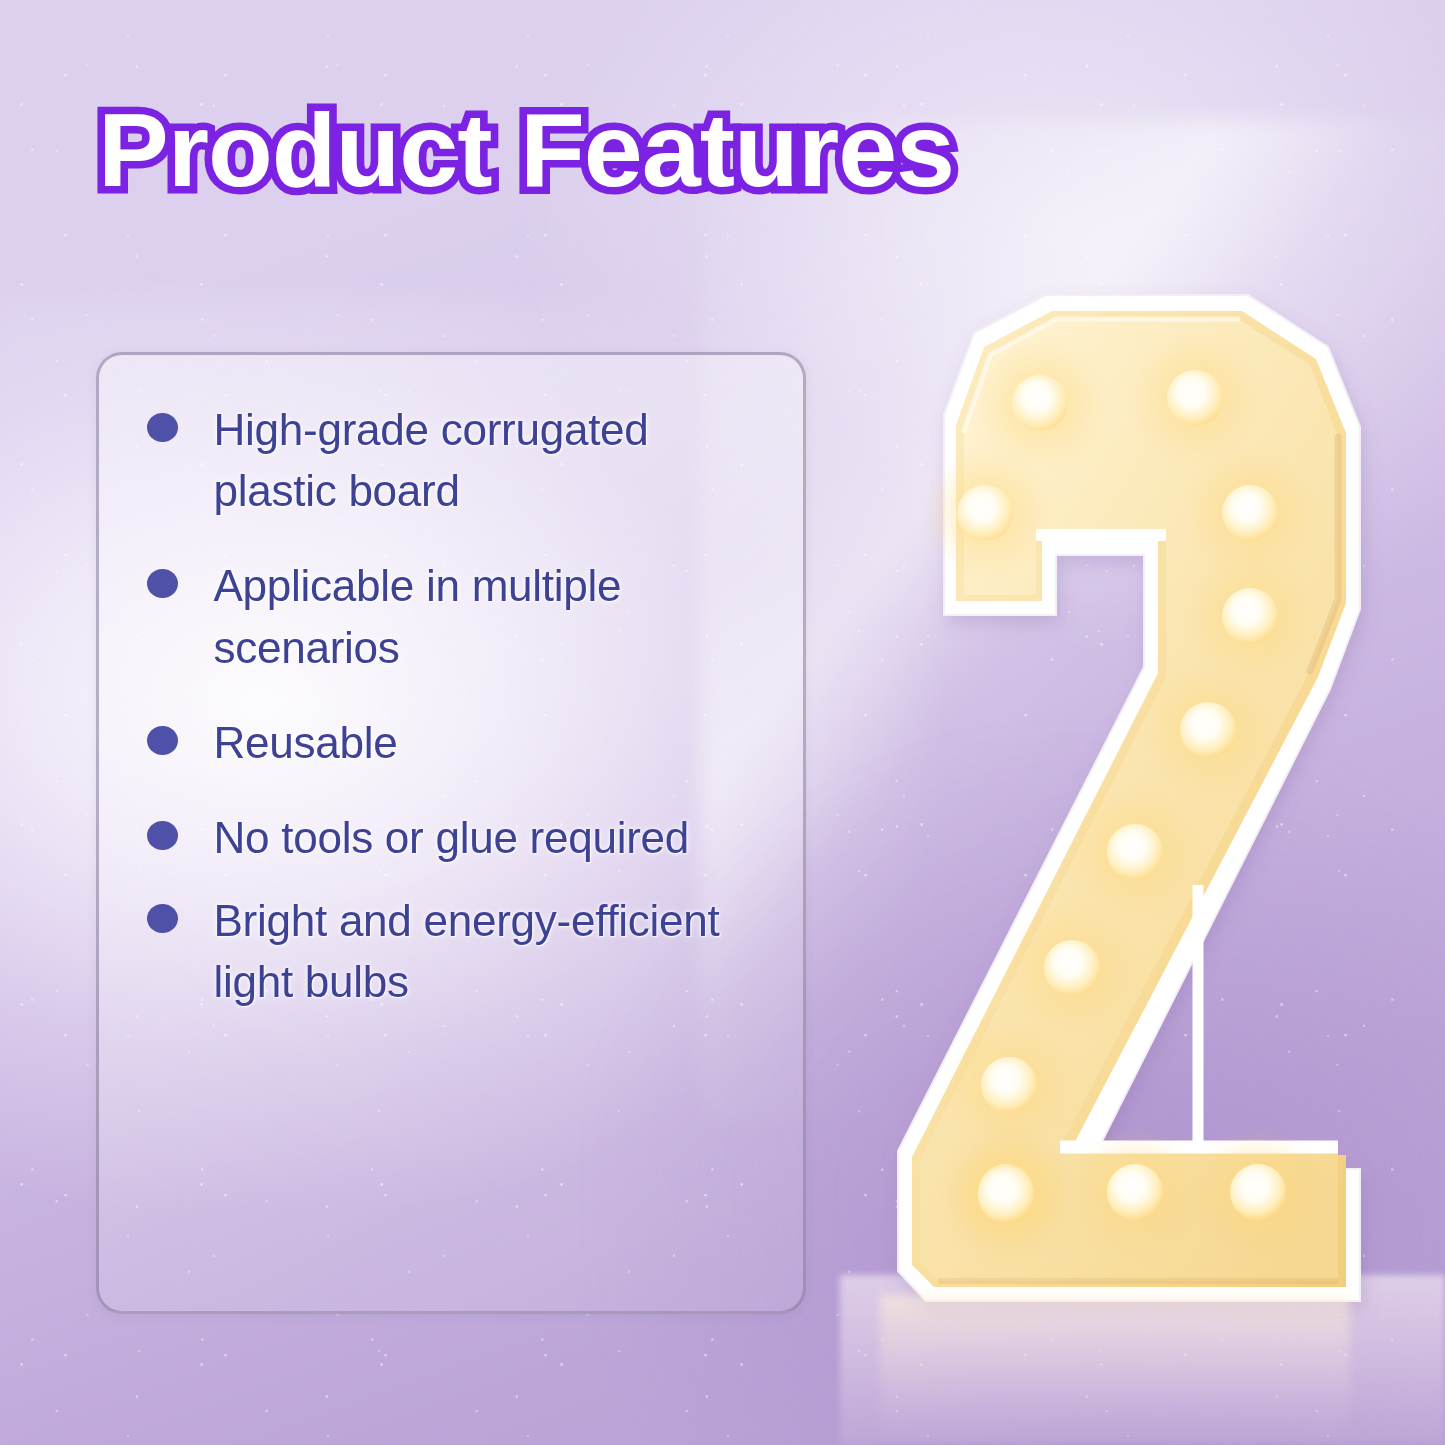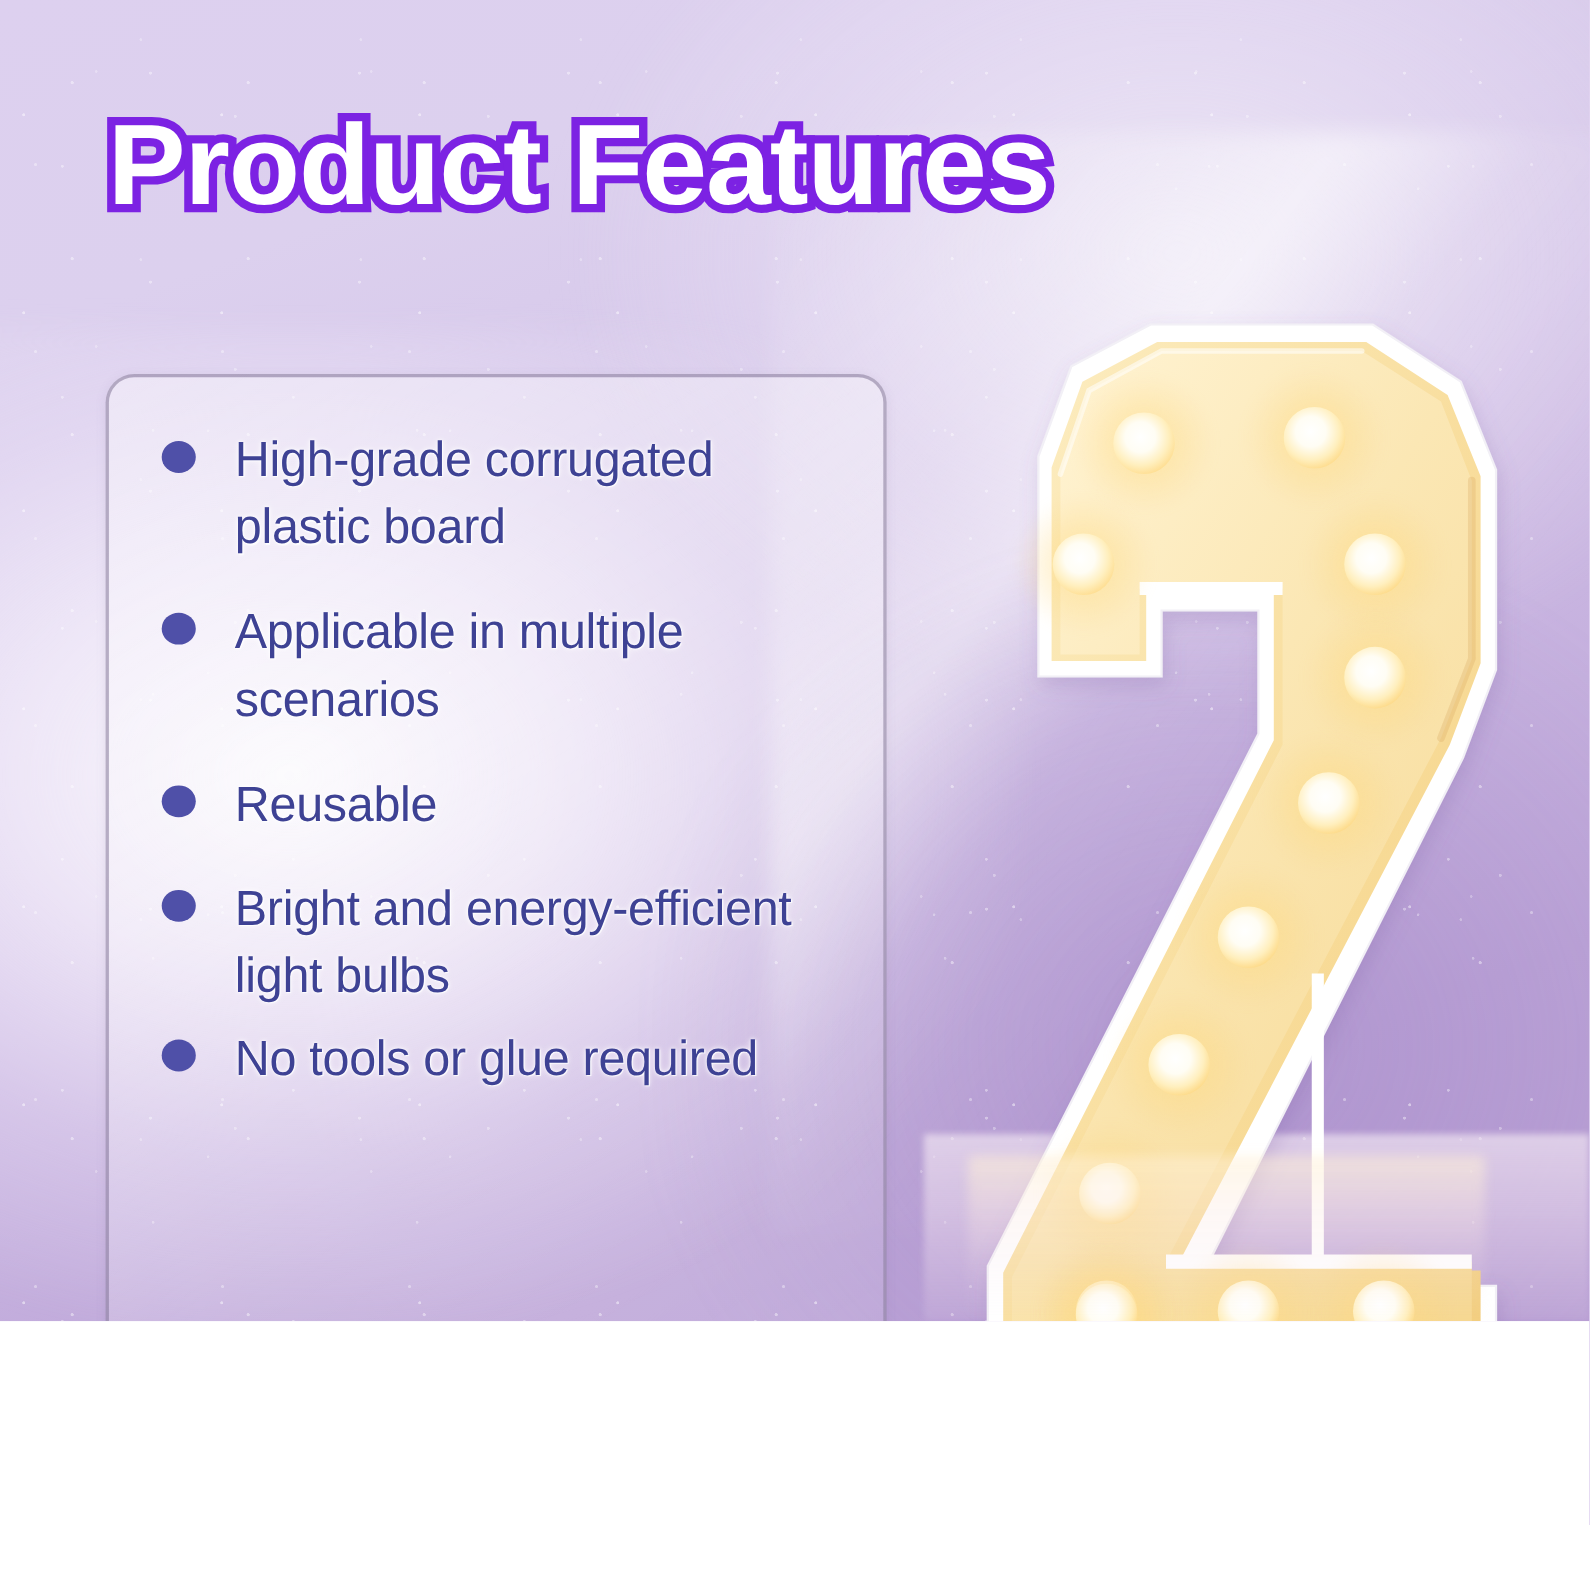--- a/index.html
+++ b/index.html
@@ -7,21 +7,21 @@
   html, body {
     width: 1445px;
     height: 1445px;
     overflow: hidden;
     font-family: "Liberation Sans", sans-serif;
   }
 
   #stage {
     position: relative;
     width: 1445px;
-    height: 1201px;
+    height: 1445px;
     overflow: hidden;
     background: #cdb6e6;
   }
 
   
   .bg-base {
     position: absolute; inset: 0;
     background:
       linear-gradient(160deg,
         #ddd0ef 0%,
@@ -119,21 +119,21 @@
     -webkit-text-stroke: 15px #7c22e3;
     paint-order: stroke fill;
     transform: scaleX(1.02);
     transform-origin: left top;
   }
 
   
   #feature-panel {
     position: absolute;
     left: 96px;
-    top: 340px;
+    top: 352px;
     width: 710px;
     height: 962px;
     border-radius: 26px;
     border: 3px solid rgba(132,118,152,0.55);
     background: linear-gradient(150deg,
       rgba(255,255,255,0.40) 0%,
       rgba(255,255,255,0.30) 38%,
       rgba(255,255,255,0.16) 68%,
       rgba(255,255,255,0.10) 100%);
     box-shadow: 0 2px 10px rgba(120,96,150,0.10);
@@ -259,28 +259,28 @@
       <li class="feature-item gap-lg">
         <span class="bullet-dot"></span>
         <span class="feature-text">Applicable in multiple scenarios</span>
       </li>
 
       <li class="feature-item gap-lg">
         <span class="bullet-dot"></span>
         <span class="feature-text">Reusable</span>
       </li>
 
+      <li class="feature-item">
+        <span class="bullet-dot"></span>
+        <span class="feature-text">No tools or glue required</span>
+      </li>
+
       <li class="feature-item gap-sm">
         <span class="bullet-dot"></span>
         <span class="feature-text">Bright and energy-efficient  light bulbs</span>
-      </li>
-
-      <li class="feature-item">
-        <span class="bullet-dot"></span>
-        <span class="feature-text">No tools or glue required</span>
       </li>
 
     </ul>
   </div>
 
   <div id="marquee-number">
     <svg viewBox="0 0 520 1060" preserveAspectRatio="none">
       <defs>
         <linearGradient id="faceGrad" x1="0" y1="0" x2="1" y2="1">
           <stop offset="0%" stop-color="#fdeec4"></stop>

